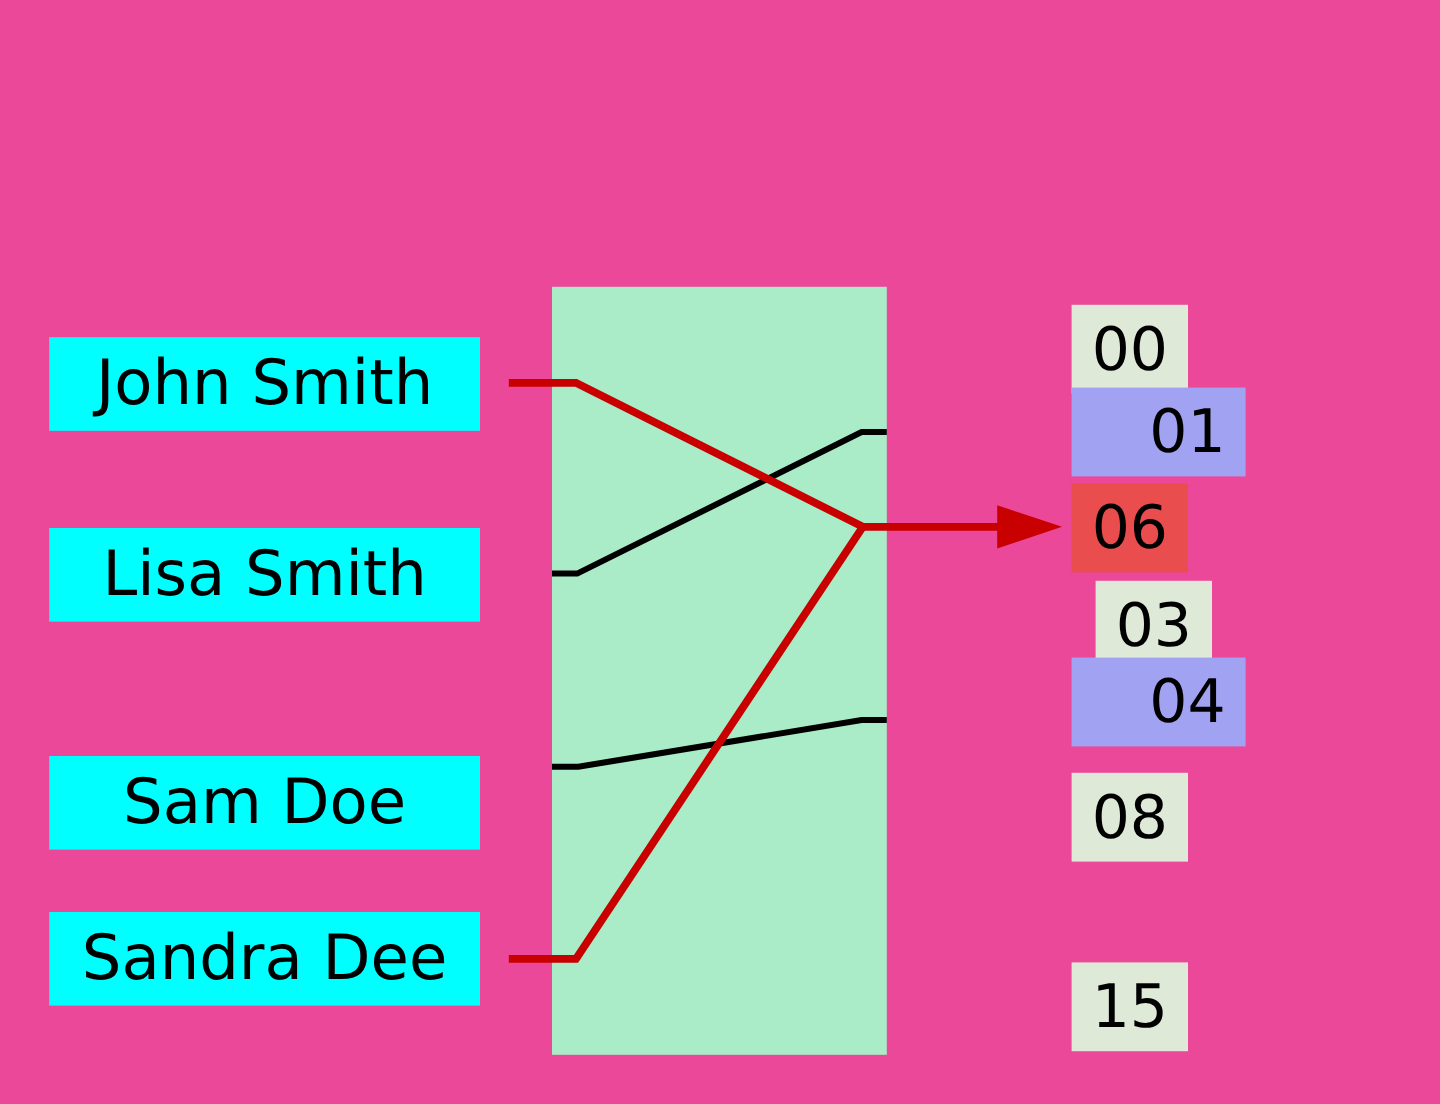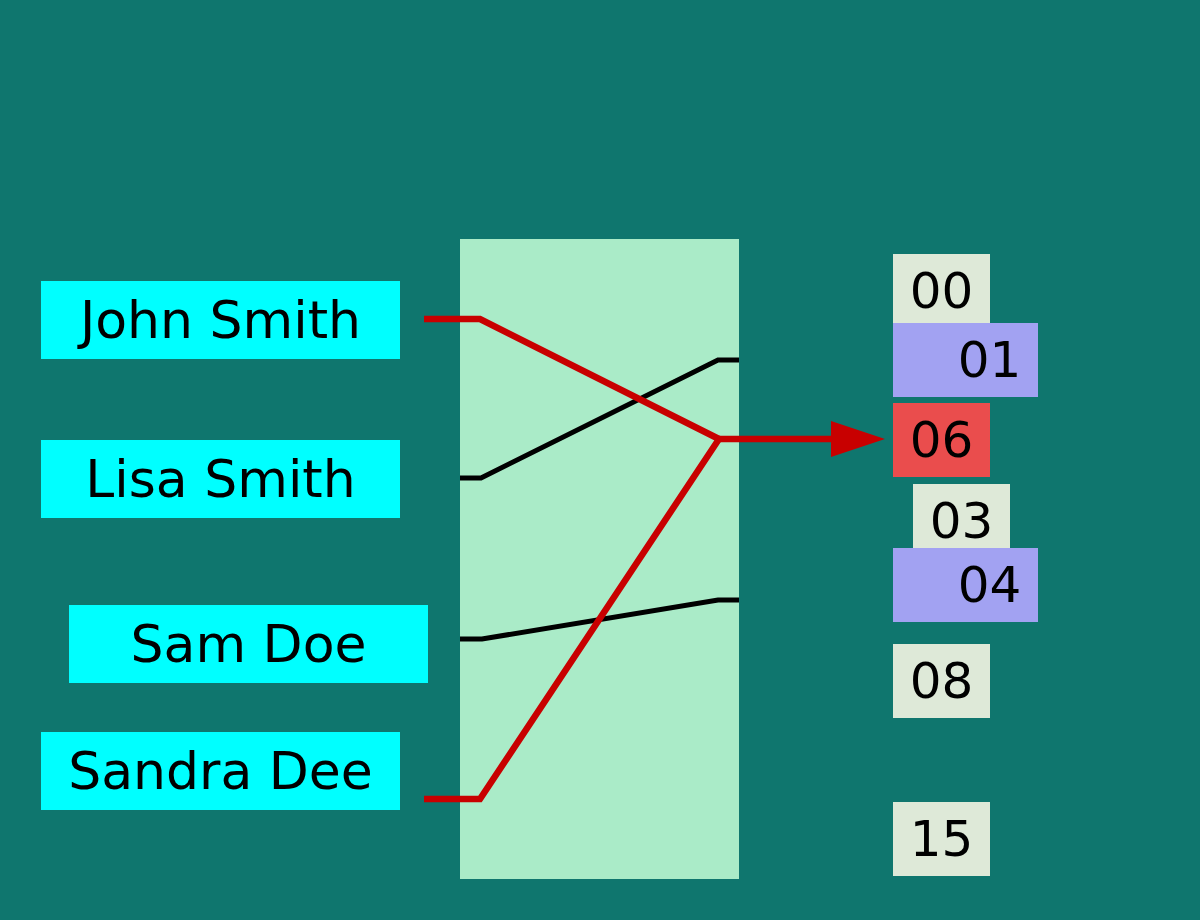--- a/index.html
+++ b/index.html
@@ -4,41 +4,41 @@
 <style>
   html, body {
     margin: 0;
     padding: 0;
     background: #000000;
   }
   .stage {
     position: relative;
     width: 1200px;
     height: 920px;
-    background: #0f766e;
+    background: #ec4899;
     overflow: hidden;
     font-family: "DejaVu Sans", "Liberation Sans", sans-serif;
   }
   
   .key-box {
     position: absolute;
     left: 41px;
     width: 359px;
     height: 78px;
     background: #00ffff;
     color: #000000;
     font-size: 52px;
     line-height: 78px;
     text-align: center;
     white-space: nowrap;
   }
   .key-john   { top: 281px; }
   .key-lisa   { top: 440px; }
-  .key-sam    { top: 605px; margin-left: 28px; }
-  .key-sandra { top: 732px; }
+  .key-sam    { top: 630px; }
+  .key-sandra { top: 760px; }
 
   
   .hash-box {
     position: absolute;
     left: 460px;
     top: 239px;
     width: 279px;
     height: 640px;
     background: #aaebc8;
   }

